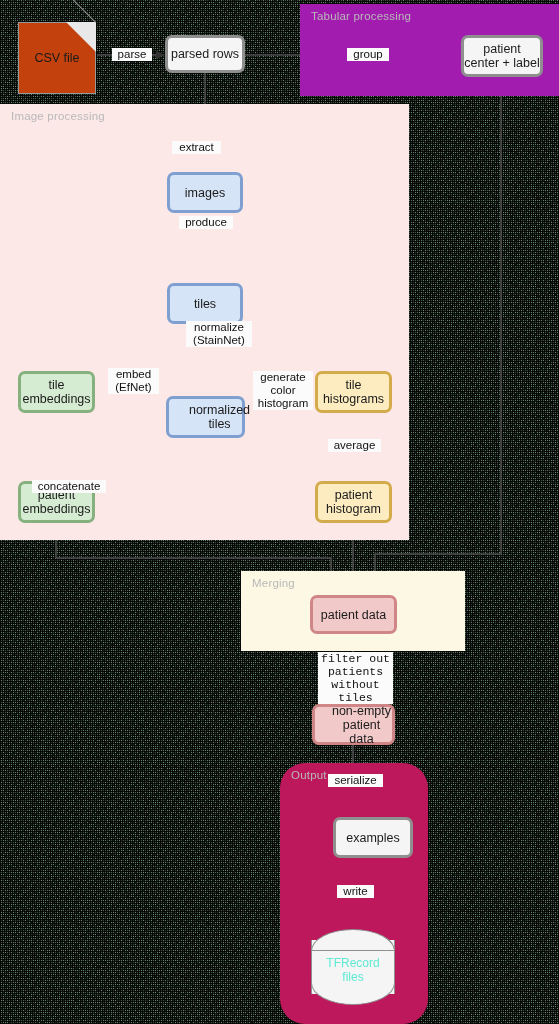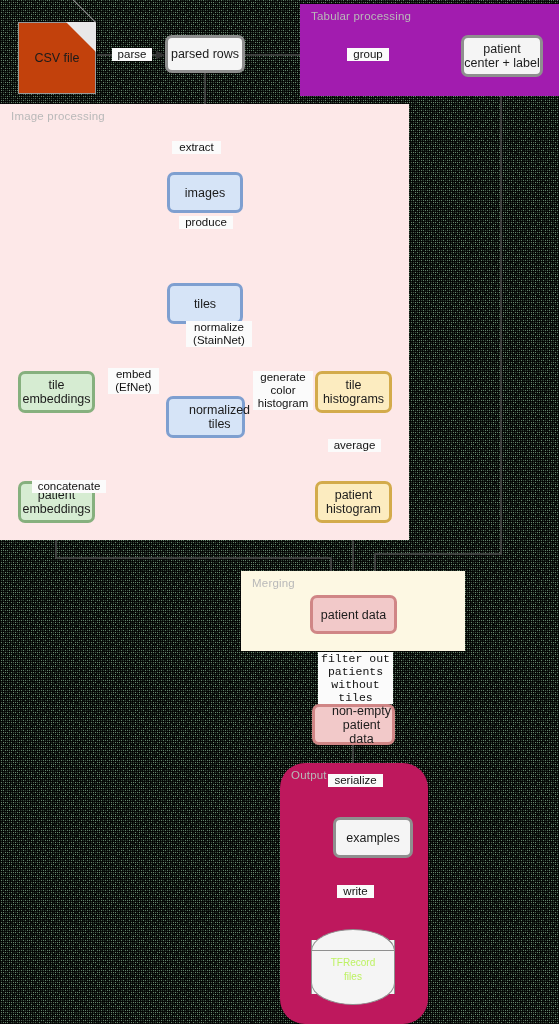--- a/index.html
+++ b/index.html
@@ -83,21 +83,21 @@
     border-radius:0 0 50% 50%/0 0 100% 100%;box-sizing:border-box;
   }
   .cyl .top{
     position:absolute;left:0;top:0;width:100%;height:22px;
     background:#f5f5f5;border:1px solid #8f8f8f;
     border-radius:50%/100% 100% 0 0;box-sizing:border-box;
   }
   .cyl .cyl-label{
     position:absolute;left:0;top:0;width:100%;height:100%;z-index:4;
     display:flex;align-items:center;justify-content:center;text-align:center;
-    font-size:10px;line-height:14px;color:#bef264;white-space:pre-line;
+    font-size:12px;line-height:14px;color:#5eead4;white-space:pre-line;
     padding-top:6px;box-sizing:border-box;
   }
 
   .edge-label{
     position:absolute;z-index:4;
     background:#fbfbfb;
     font-size:11.5px;line-height:13px;color:#111;
     text-align:center;white-space:pre-line;
     padding:0 1px;
   }

